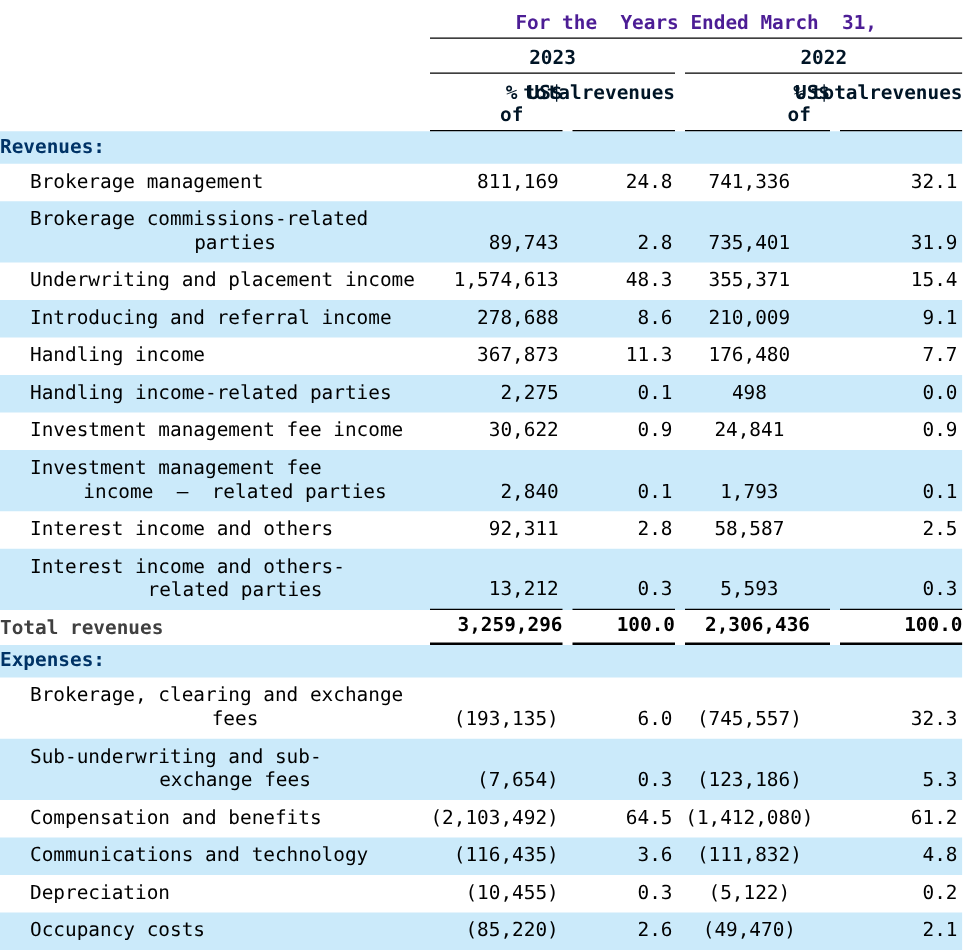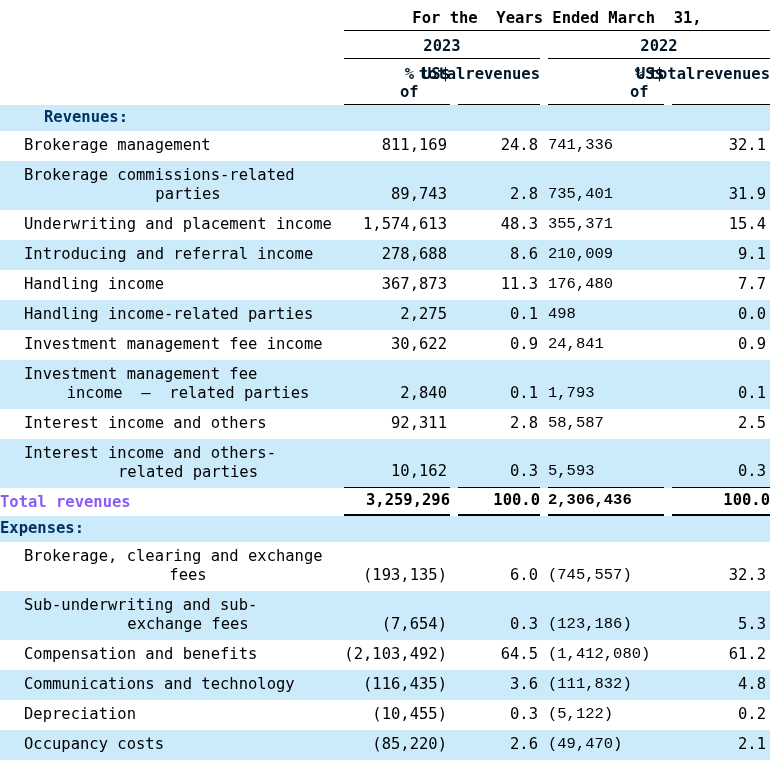--- a/index.html
+++ b/index.html
@@ -15,21 +15,21 @@
   .grid{
     display:grid;
     grid-template-columns:1fr 106px 82px 116px 98px;
     column-gap:8px;
   }
 
   
   .hdr{padding-top:8px;}
   .hdr-title{
     grid-column:2/6;
-    text-align:center;font-weight:bold;color:#000000;
+    text-align:center;font-weight:bold;color:#4c1d95;
     white-space:pre;line-height:20px;
     border-bottom:1px solid #000;padding-bottom:2px;
   }
   .yr{
     text-align:center;font-weight:bold;color:#001526;
     line-height:19px;margin-top:6px;padding-bottom:2px;
     border-bottom:1px solid #000;
   }
   .yr.y1{grid-column:2/4;}
   .yr.y2{grid-column:4/6;}
@@ -46,28 +46,28 @@
 
   
   .row{align-items:end;line-height:19px;}
   .row.shade{background:#cbeafa;}
   .cell{padding:5px 0 6px 0;}
   .c-label{padding-left:24px;}
   .c-label .l2{padding-left:16px;white-space:pre;text-align:center;}
   .c-label .l1{white-space:pre;}
   .c-v1{text-align:right;padding-right:3px;}
   .c-p1{text-align:right;padding-right:2px;}
-  .c-v2{text-align:left;padding-right:13px;font-family:Liberation Mono, monospace;}
+  .c-v2{text-align:center;padding-right:13px;}
   .c-p2{text-align:right;padding-right:4px;}
   .u1{border-bottom:1px solid #000;}
   .u2{border-bottom:2px solid #000;}
 
   .row.section .c-label{padding-left:8px;font-weight:bold;color:#003366;}
   .row.section .cell{padding:3px 0 4px 0;}
-  .row.total .c-label{padding-left:8px;font-weight:bold;color:#8b5cf6;}
+  .row.total .c-label{padding-left:8px;font-weight:bold;color:#404040;}
   .row.total .c-v1,.row.total .c-p1,.row.total .c-v2,.row.total .c-p2{font-weight:bold;}
   .row.total .cell{padding:3px 0 4px 0;}
 </style>
 </head>
 <body>
 
 <div class="sheet">
 
   <div class="hdr">
     <div class="grid">
@@ -92,21 +92,21 @@
       <div class="colhd c5">
         <div>% of</div>
         <div>total</div>
         <div>revenues</div>
       </div>
     </div>
   </div>
 
   <div id="rows">
       <div class="grid row section shade">
-        <div class="cell c-label" style="grid-column: 1 / 6; margin-left: 44px;">
+        <div class="cell c-label" style="grid-column: 1 / 6;">
           <div class="l1">Revenues:</div>
         </div>
       </div>
       <div class="grid row item">
         <div class="cell c-label">
           <div class="l1">Brokerage management</div>
         </div>
         <div class="cell c-v1">811,169</div>
         <div class="cell c-p1">24.8</div>
         <div class="cell c-v2">741,336</div>
@@ -184,21 +184,21 @@
         <div class="cell c-v1">92,311</div>
         <div class="cell c-p1">2.8</div>
         <div class="cell c-v2">58,587</div>
         <div class="cell c-p2">2.5</div>
       </div>
       <div class="grid row item shade">
         <div class="cell c-label">
           <div class="l1">Interest income and others-</div>
           <div class="l2">related parties</div>
         </div>
-        <div class="cell c-v1 u1">10,162</div>
+        <div class="cell c-v1 u1">13,212</div>
         <div class="cell c-p1 u1">0.3</div>
         <div class="cell c-v2 u1">5,593</div>
         <div class="cell c-p2 u1">0.3</div>
       </div>
       <div class="grid row total">
         <div class="cell c-label">
           <div class="l1">Total revenues</div>
         </div>
         <div class="cell c-v1 u2">3,259,296</div>
         <div class="cell c-p1 u2">100.0</div>

